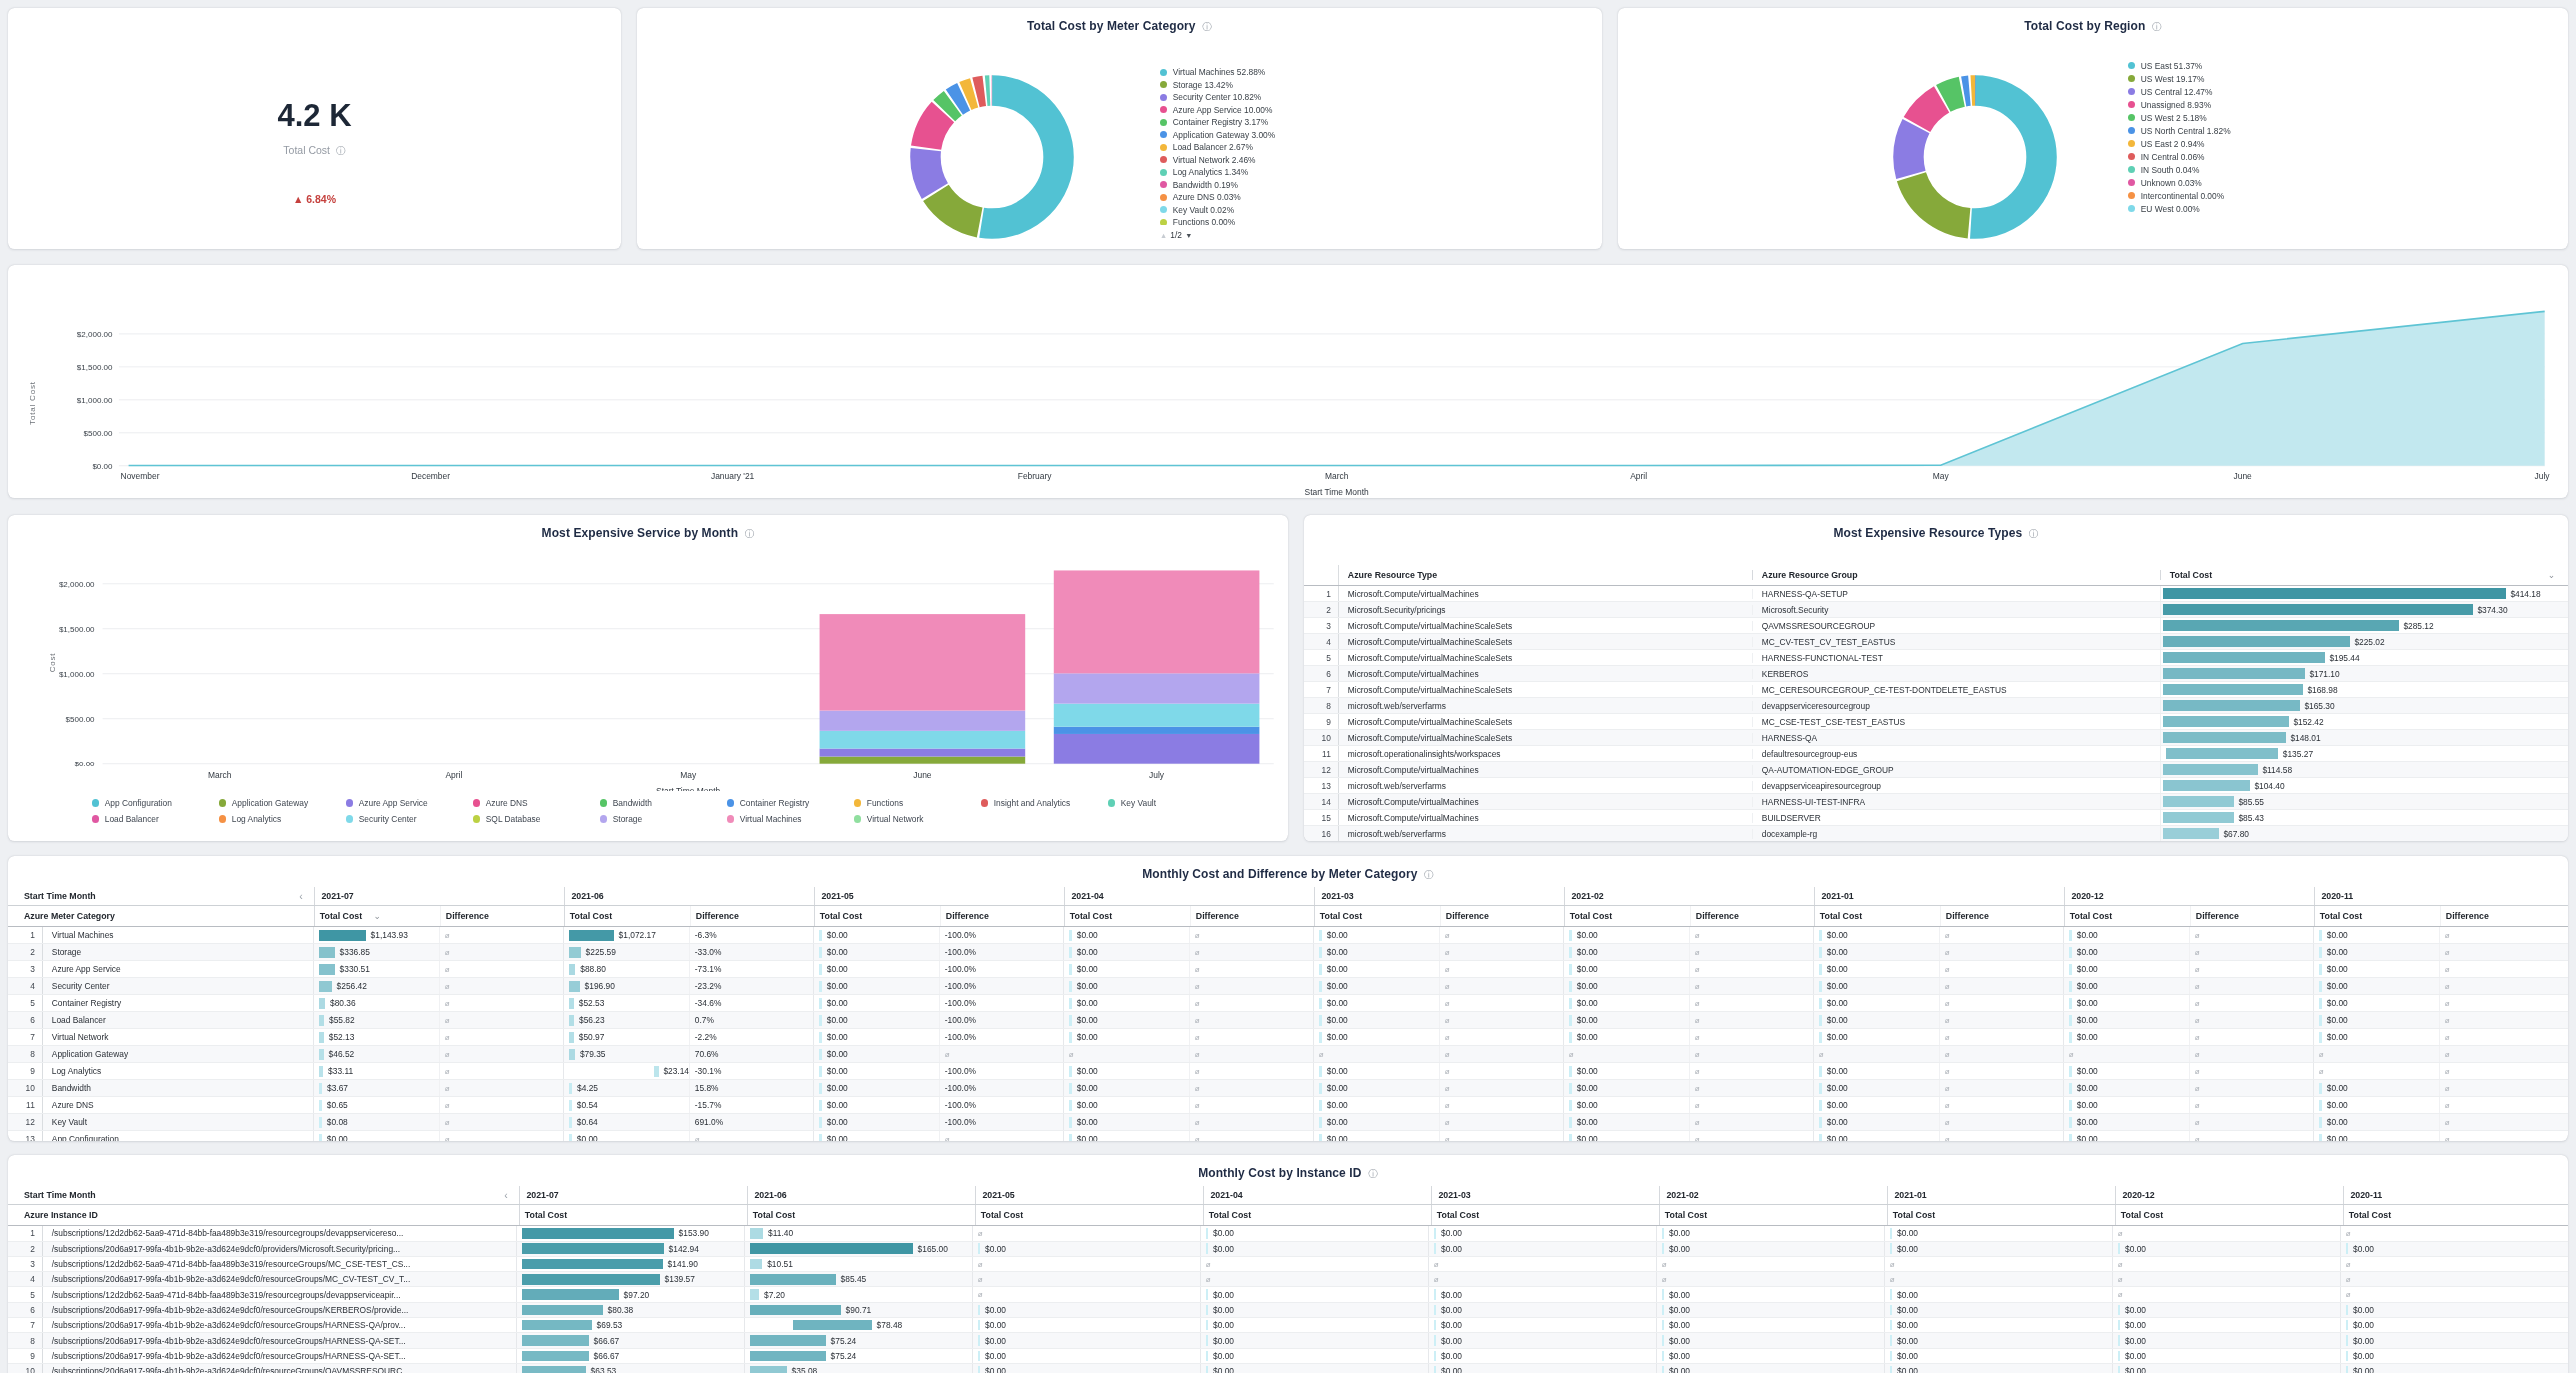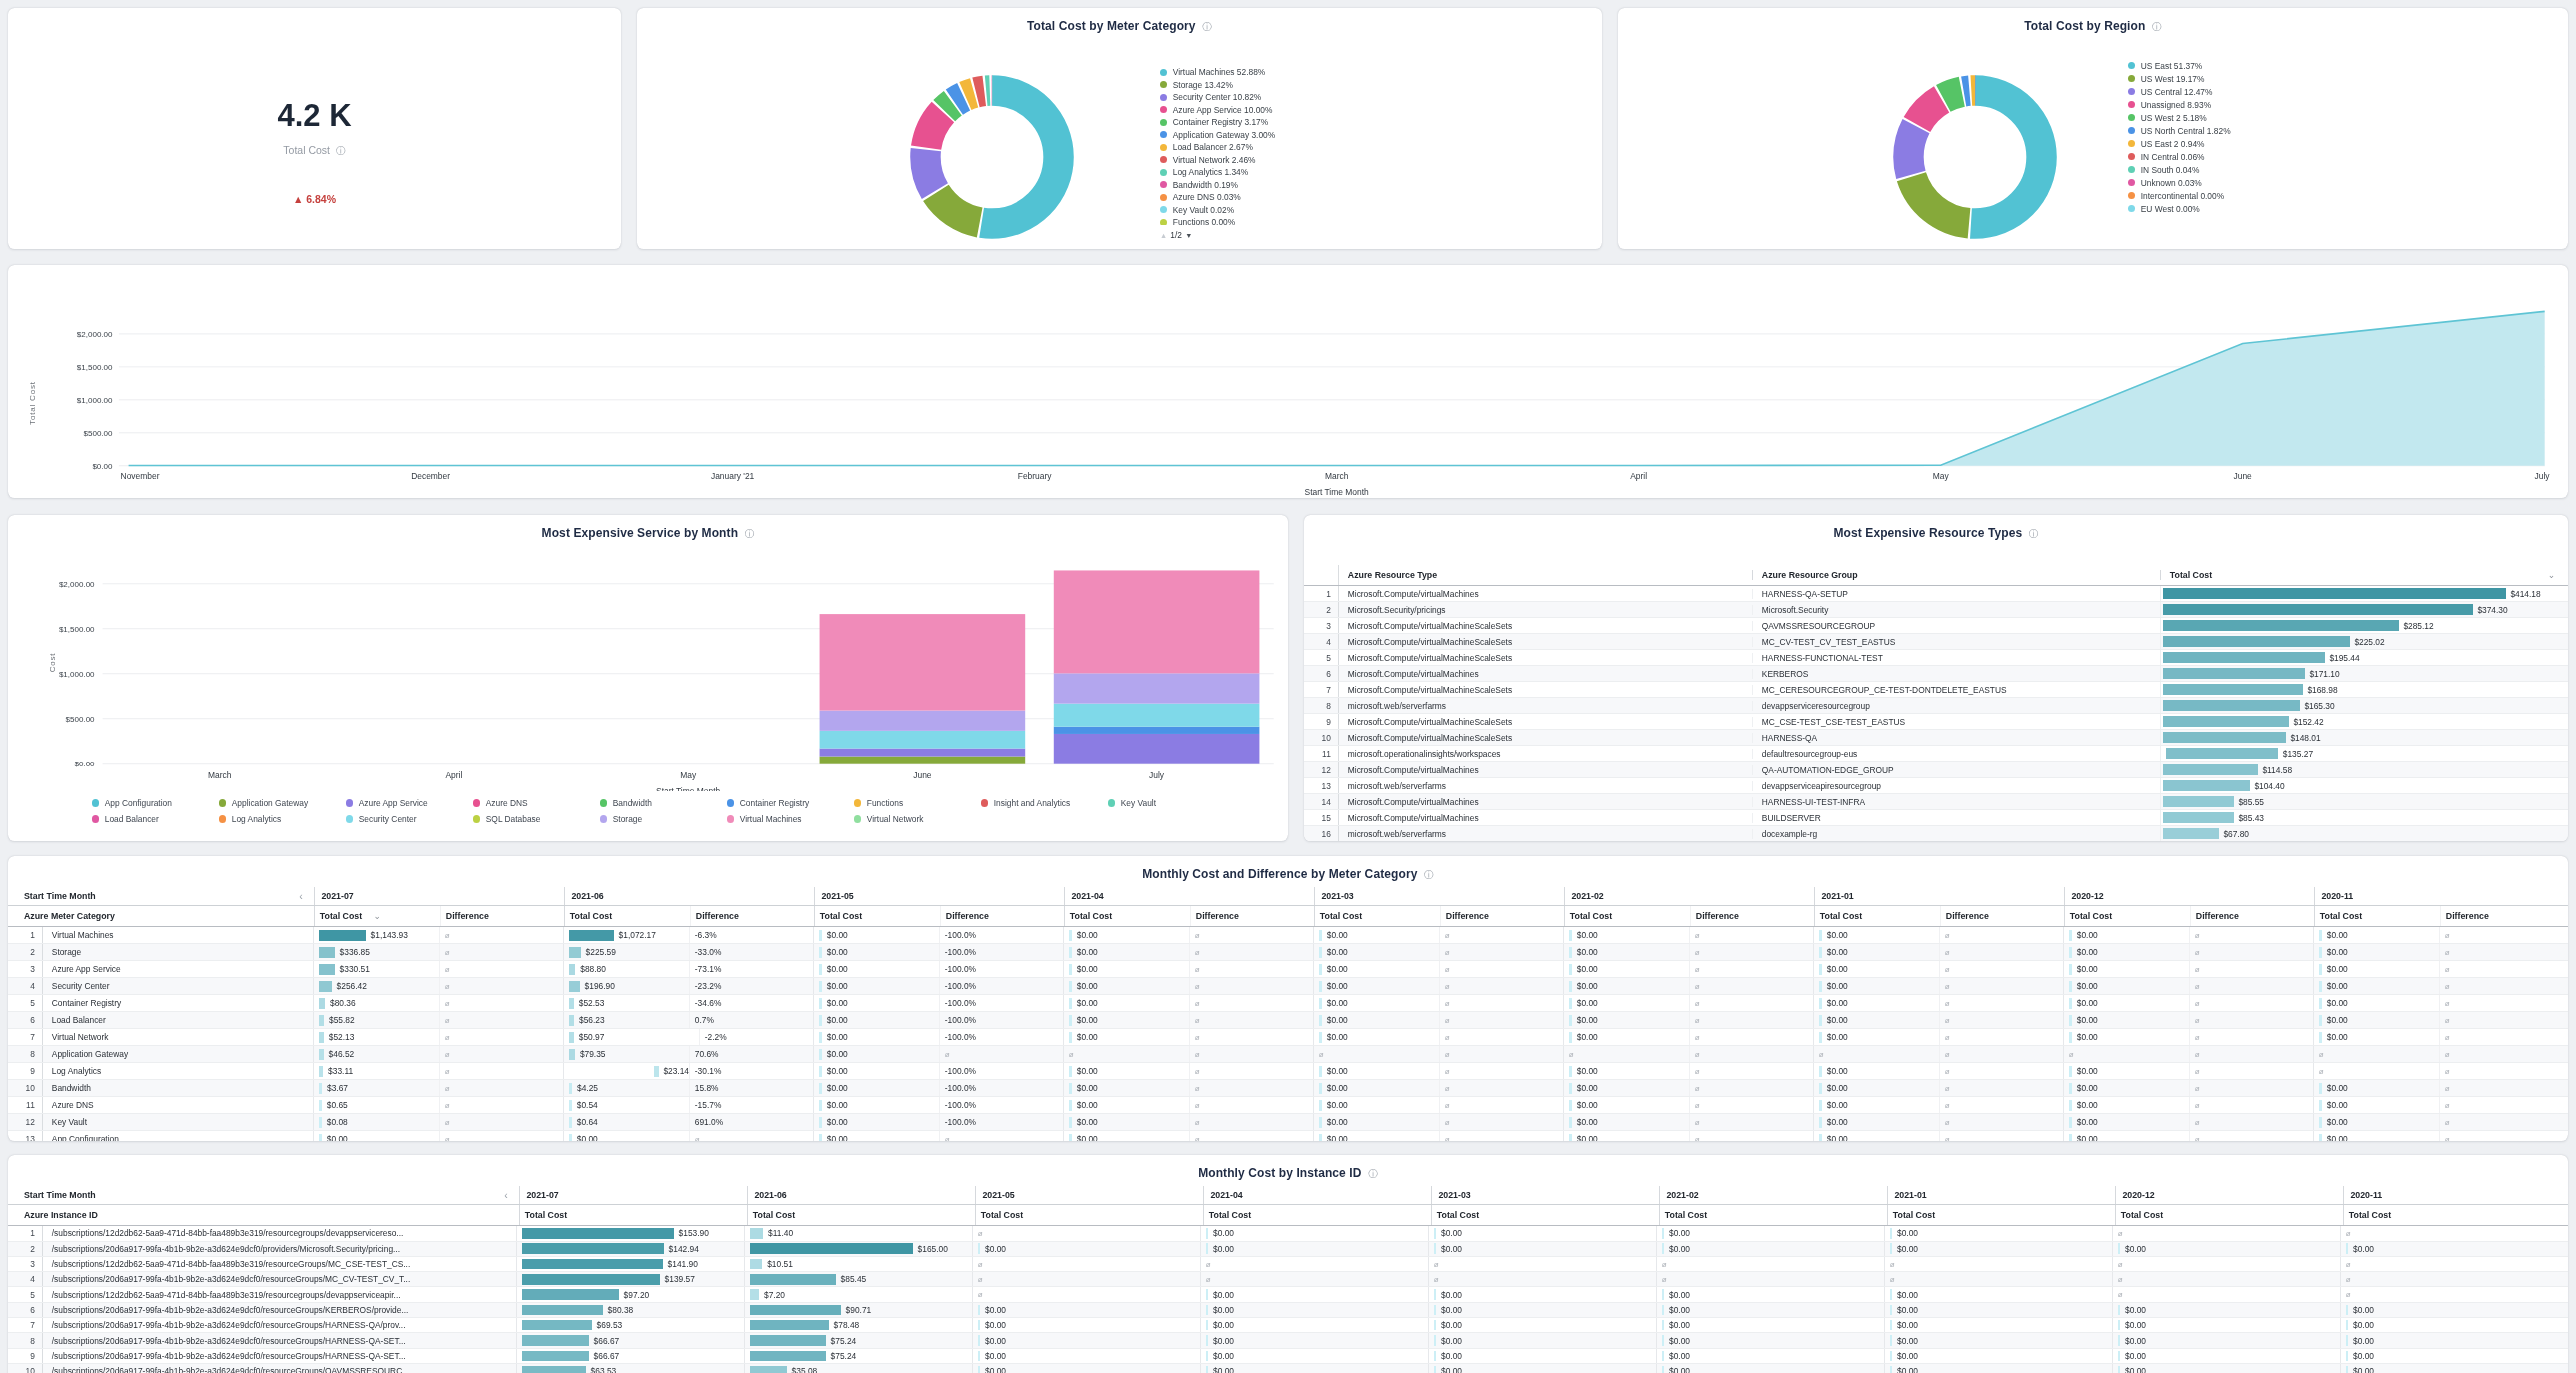--- a/index.html
+++ b/index.html
@@ -1142,21 +1142,21 @@
         <div class="cell-text" style="width: 270px;">Virtual Network</div>
         <div class="grp" style="width: 250px;">
           <div class="cc" style="width: 125px;">
             <span class="vbar" style="width: 5.2px; background: rgb(179, 223, 231);"></span>
             <span>$52.13</span>
           </div>
           <div class="cc" style="flex: 1 1 0%;">
             <span class="nodata">ø</span>
           </div>
         </div>
-        <div class="grp" style="width: 250px; gap: 10px;">
+        <div class="grp" style="width: 250px;">
           <div class="cc" style="width: 125px;">
             <span class="vbar" style="width: 5.2px; background: rgb(179, 223, 231);"></span>
             <span>$50.97</span>
           </div>
           <div class="cc" style="flex: 1 1 0%;">
             <span>-2.2%</span>
           </div>
         </div>
         <div class="grp" style="width: 250px;">
           <div class="cc" style="width: 125px;">
@@ -2142,21 +2142,21 @@
       </div>
       <div class="t-row data" style="height: 15.3px;">
         <div class="rowno" style="width: 35px;">7</div>
         <div class="cell-text" style="width: 475px;">/subscriptions/20d6a917-99fa-4b1b-9b2e-a3d624e9dcf0/resourceGroups/HARNESS-QA/prov...</div>
         <div class="grp" style="width: 228px;">
           <div class="cc" style="width: 228px;">
             <span class="vbar" style="width: 70px; background: rgb(117, 184, 195);"></span>
             <span>$69.53</span>
           </div>
         </div>
-        <div class="grp" style="width: 228px;">
+        <div class="grp" style="width: 228px; padding-left: 43px;">
           <div class="cc" style="width: 228px;">
             <span class="vbar" style="width: 79px; background: rgb(111, 180, 192);"></span>
             <span>$78.48</span>
           </div>
         </div>
         <div class="grp" style="width: 228px;">
           <div class="cc" style="width: 228px;">
             <span class="vbar" style="width: 2.4px; background: rgb(205, 239, 246);"></span>
             <span>$0.00</span>
           </div>

